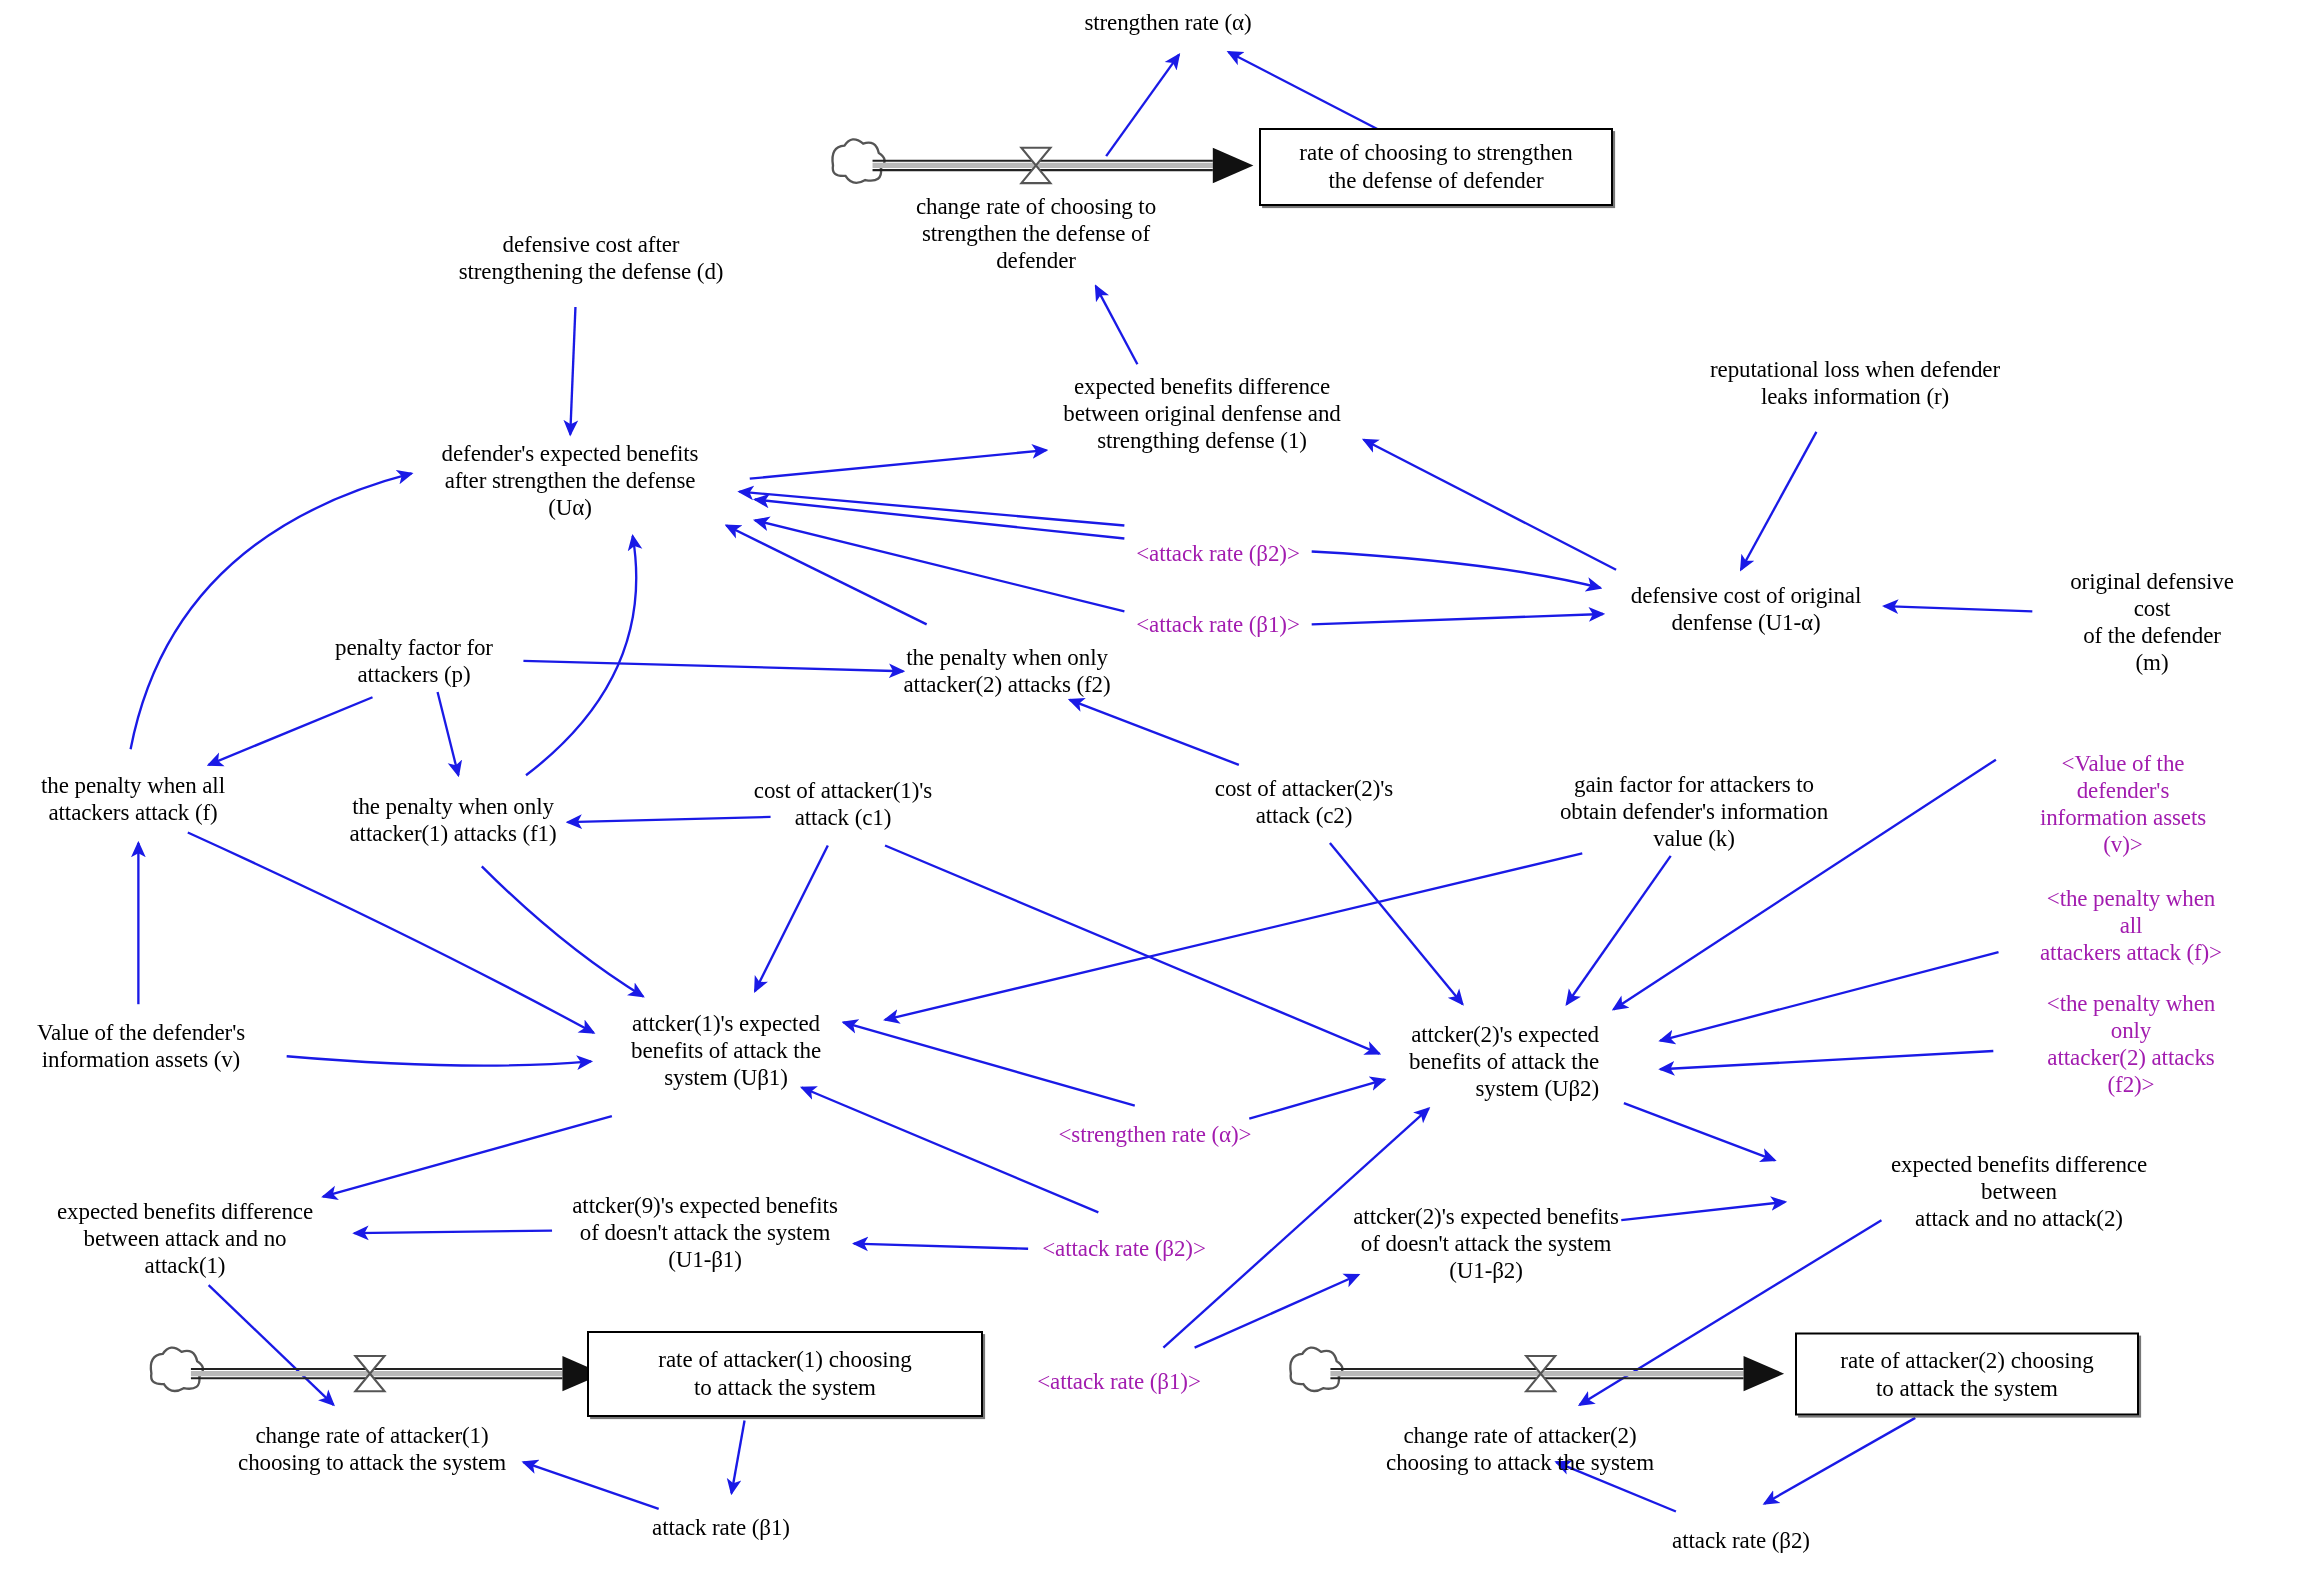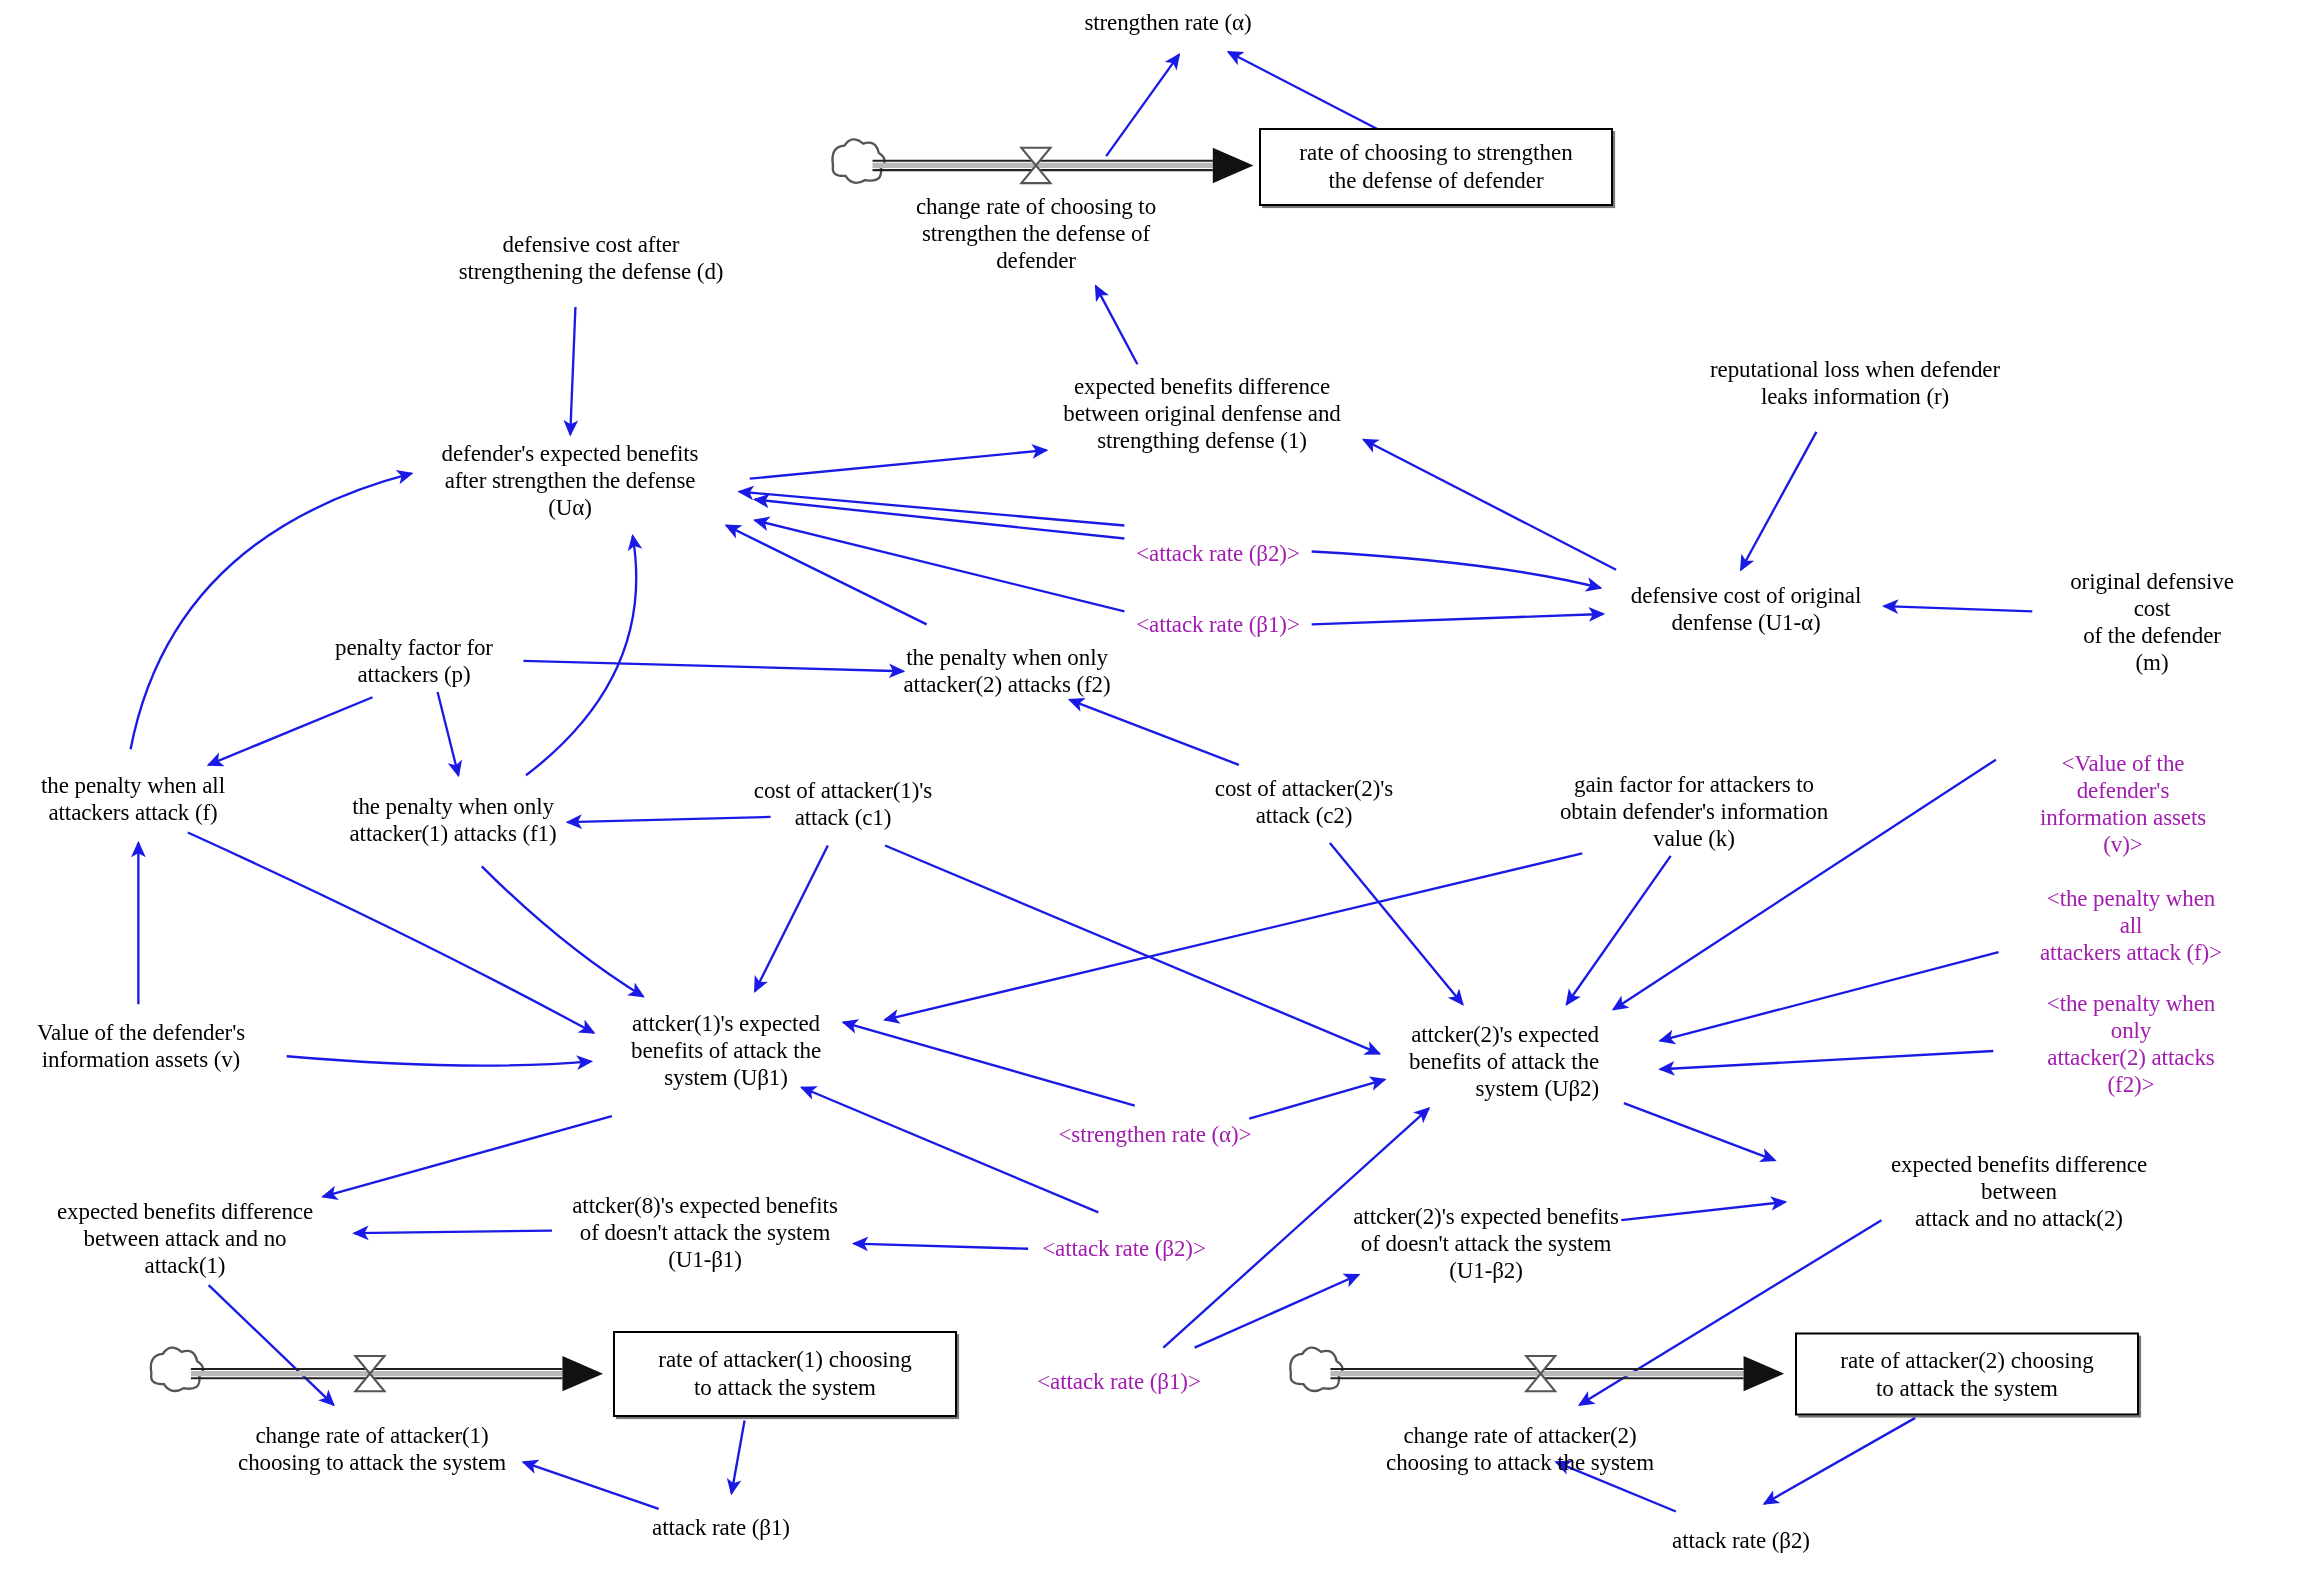--- a/index.html
+++ b/index.html
@@ -180,21 +180,21 @@
 information assets (v)</div>
       <div class="node" style="left: 726px; top: 1051px;">attcker(1)'s expected
 benefits of attack the
 system (Uβ1)</div>
       <div class="node" style="left: 1504px; top: 1062px; text-align: right;">attcker(2)'s expected
 benefits of attack the
 system (Uβ2)</div>
       <div class="node" style="left: 185px; top: 1239px;">expected benefits difference
 between attack and no
 attack(1)</div>
-      <div class="node" style="left: 705px; top: 1233px;">attcker(8)'s expected benefits
+      <div class="node" style="left: 705px; top: 1233px;">attcker(9)'s expected benefits
 of doesn't attack the system
 (U1-β1)</div>
       <div class="node" style="left: 1486px; top: 1244px;">attcker(2)'s expected benefits
 of doesn't attack the system
 (U1-β2)</div>
       <div class="node" style="left: 2019px; top: 1192px;">expected benefits difference between
 attack and no attack(2)</div>
       <div class="node" style="left: 721px; top: 1528px;">attack rate (β1)</div>
       <div class="node" style="left: 1741px; top: 1541px;">attack rate (β2)</div>
       <div class="node ghost" style="left: 1218px; top: 554px;">&lt;attack rate (β2)&gt;</div>
@@ -203,21 +203,21 @@
 information assets (v)&gt;</div>
       <div class="node ghost" style="left: 2131px; top: 926px;">&lt;the penalty when all
 attackers attack (f)&gt;</div>
       <div class="node ghost" style="left: 2131px; top: 1044px;">&lt;the penalty when only
 attacker(2) attacks (f2)&gt;</div>
       <div class="node ghost" style="left: 1155px; top: 1135px;">&lt;strengthen rate (α)&gt;</div>
       <div class="node ghost" style="left: 1124px; top: 1249px;">&lt;attack rate (β2)&gt;</div>
       <div class="node ghost" style="left: 1119px; top: 1382px;">&lt;attack rate (β1)&gt;</div>
       <div class="stock" style="left: 1400px; top: 167px; width: 354px; height: 78px;">rate of choosing to strengthen
 the defense of defender</div>
-      <div class="stock" style="left: 749px; top: 1374px; width: 344px; height: 86px;">rate of attacker(1) choosing
+      <div class="stock" style="left: 749px; top: 1374px; width: 396px; height: 86px;">rate of attacker(1) choosing
 to attack the system</div>
       <div class="stock" style="left: 1931px; top: 1374px; width: 344px; height: 83px;">rate of attacker(2) choosing
 to attack the system</div>
       <div class="node" style="left: 1036px; top: 234px;">change rate of choosing to
 strengthen the defense of
 defender</div>
       <div class="node" style="left: 372px; top: 1449px;">change rate of attacker(1)
 choosing to attack the system</div>
       <div class="node" style="left: 1520px; top: 1449px;">change rate of attacker(2)
 choosing to attack the system</div>

